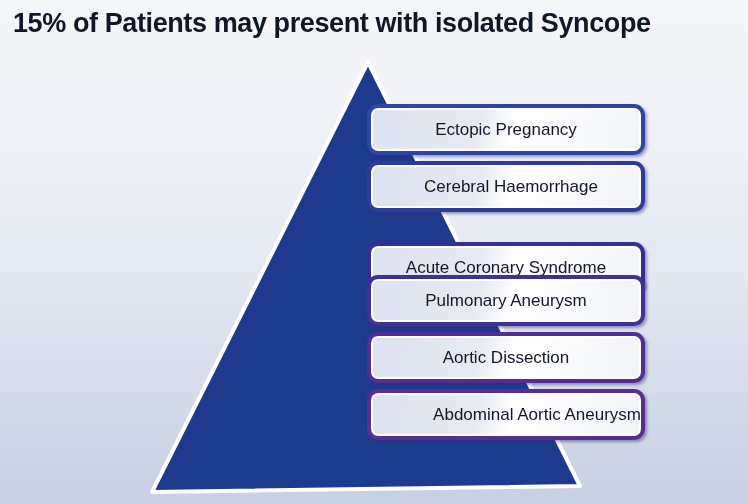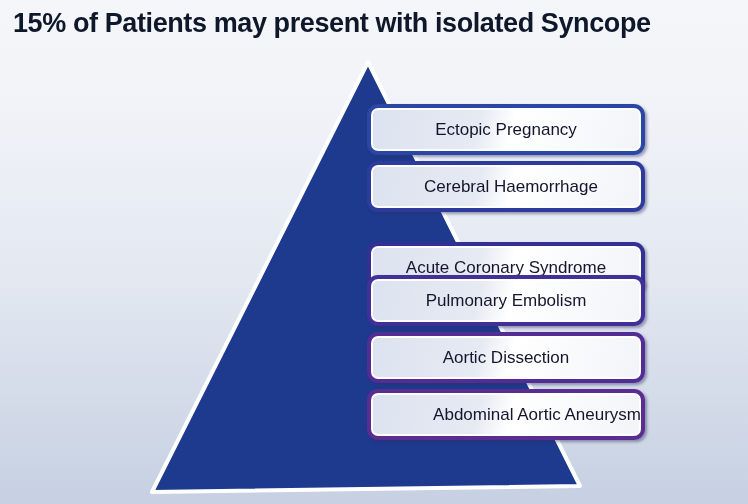--- a/index.html
+++ b/index.html
@@ -62,21 +62,21 @@
 
   <div class="box" style="top: 161px; border-color: rgb(45, 60, 156); padding-left: 10px;">
     <span class="box-label">Cerebral Haemorrhage</span>
   </div>
 
   <div class="box" style="top: 218px; border-color: rgb(51, 47, 148); margin-top: 24px;">
     <span class="box-label">Acute Coronary Syndrome</span>
   </div>
 
   <div class="box" style="top: 275px; border-color: rgb(65, 48, 152);">
-    <span class="box-label">Pulmonary Embolism</span>
+    <span class="box-label">Pulmonary Aneurysm</span>
   </div>
 
   <div class="box" style="top: 332px; border-color: rgb(83, 44, 148);">
     <span class="box-label">Aortic Dissection</span>
   </div>
 
   <div class="box" style="top: 389px; border-color: rgb(92, 45, 144); justify-content: flex-end;">
     <span class="box-label">Abdominal Aortic Aneurysm</span>
   </div>
 </div>

